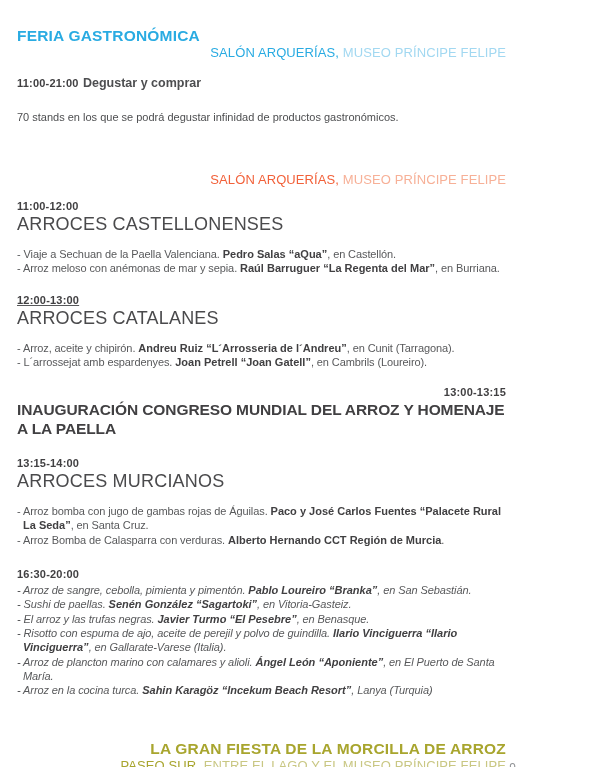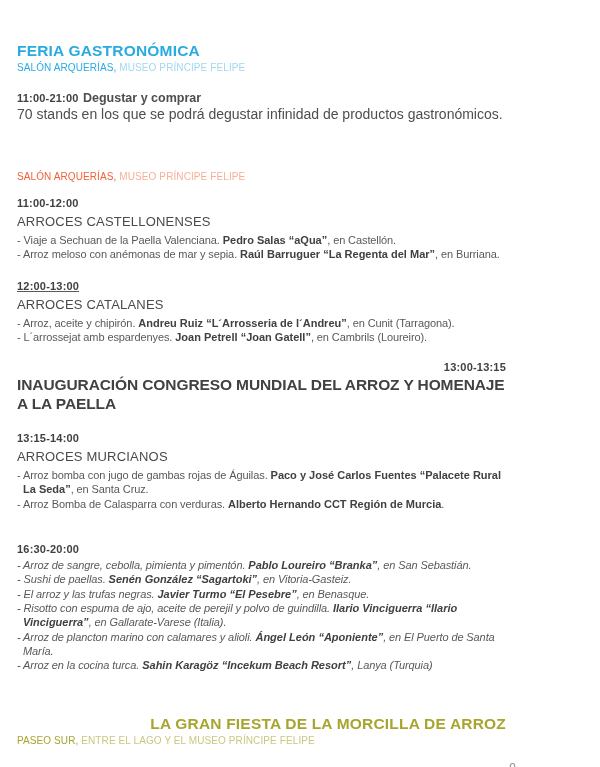--- a/index.html
+++ b/index.html
@@ -13,51 +13,51 @@
   body{
     font-family:"Liberation Sans", sans-serif;
     color:var(--body-text);
     -webkit-font-smoothing:antialiased;
   }
   .page{
     position:relative;
     width:524px;height:767px;
     background:#ffffff;
     overflow:hidden;
-    padding:42px 18px 0 17px;
+    padding:27px 18px 0 17px;
   }
   
   .sec-title{
     font-size:15.5px;font-weight:bold;line-height:18px;
     letter-spacing:.2px;
   }
   .sec-title.blue{color:var(--blue);}
   .sec-title.orange{color:var(--orange);}
   .sec-title.olive{color:var(--olive);text-align:right;}
-  .venue{font-size:10px;line-height:15px;letter-spacing:.1px;}
+  .venue{font-size:13px;line-height:15px;letter-spacing:.1px;text-align:right;}
   .venue .v-main.blue{color:var(--blue);}
   .venue .v-sub.blue{color:var(--blue-light);}
   .venue .v-main.orange{color:var(--orange);}
   .venue .v-sub.orange{color:var(--orange-light);}
   .venue .v-main.olive{color:var(--olive);}
   .venue .v-sub.olive{color:var(--olive-light);}
   
   .time-row{margin-top:14px;line-height:15px;}
   .time{font-size:11px;font-weight:bold;color:var(--ink);letter-spacing:.2px;}
   .time-label{font-size:12.5px;font-weight:bold;color:#4d4e50;}
-  .body-line{margin-top:1px;font-size:14px;line-height:15px;color:#4d4e50;}
+  .body-line{margin-top:19px;font-size:11px;line-height:15px;color:#4d4e50;}
   .body-line b{color:var(--ink);}
   
   .slot-time{margin-top:11px;line-height:14px;}
   .slot-time.gap16{margin-top:16px;text-decoration:underline;}
   .slot-time.gap15{margin-top:15px;text-align:right;}
   .slot-time.gap17{margin-top:17px;}
-  .slot-time.gap19{margin-top:30px;}
-  .category{margin-top:4px;font-size:13px;line-height:15px;color:#4a4a4c;letter-spacing:.2px;}
-  .items{margin-top:4px;}
+  .slot-time.gap19{margin-top:19px;}
+  .category{margin-top:4px;font-size:18px;line-height:15px;color:#4a4a4c;letter-spacing:.2px;}
+  .items{margin-top:15px;}
   .items.tight{margin-top:2px;font-style:italic;}
   .item{
     font-size:11px;line-height:14.3px;letter-spacing:-0.1px;
     color:var(--body-text);
     padding-left:6px;text-indent:-6px;
   }
   .item b{color:var(--ink);letter-spacing:0;}
   .headline{
     margin-top:1px;font-size:15.5px;font-weight:bold;line-height:19px;
     color:var(--ink);letter-spacing:-0.1px;

